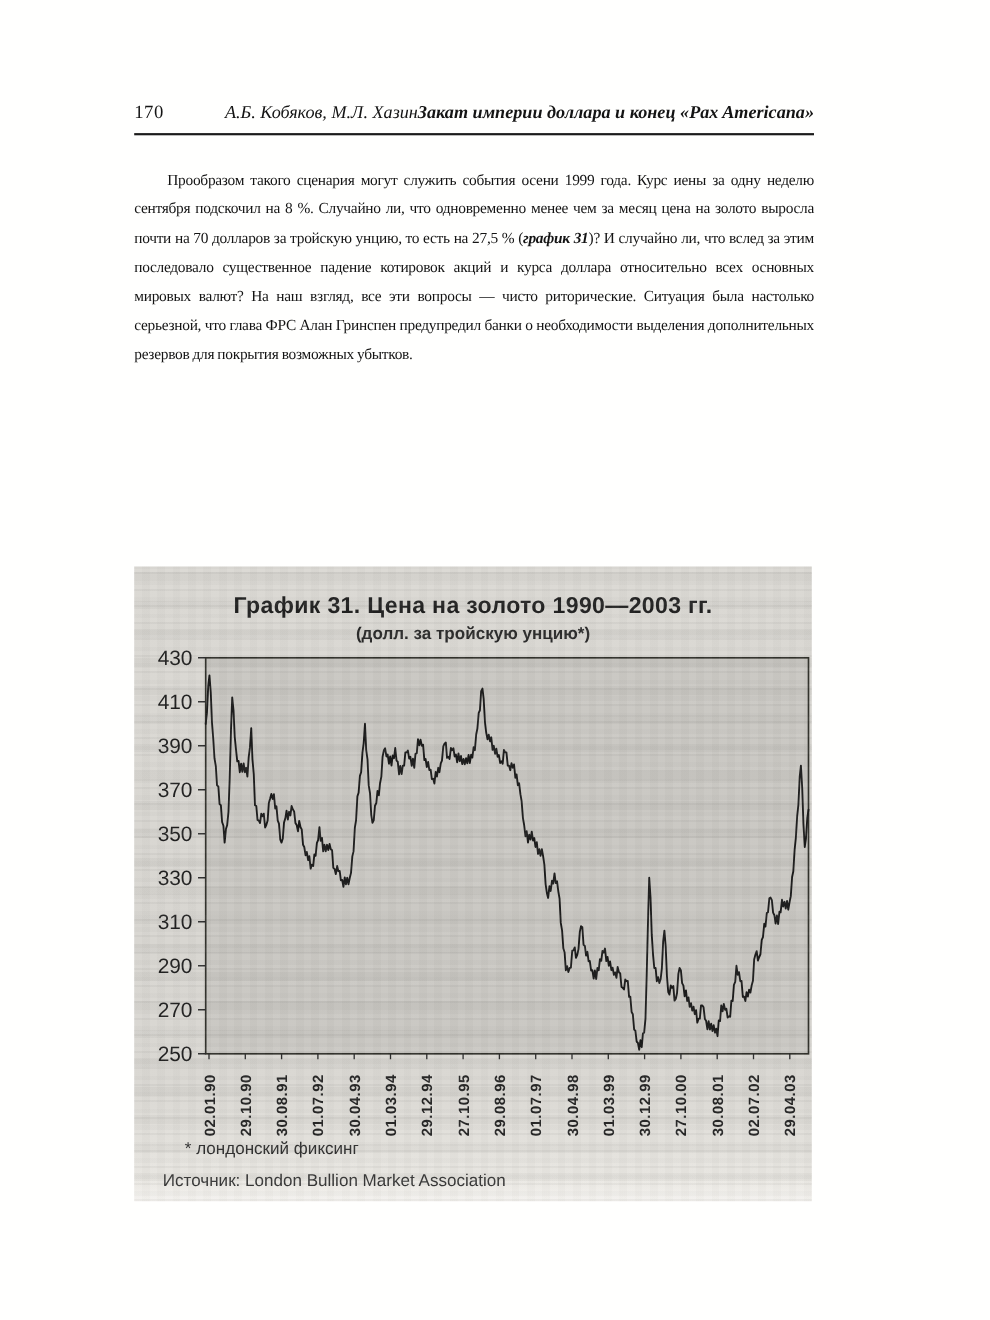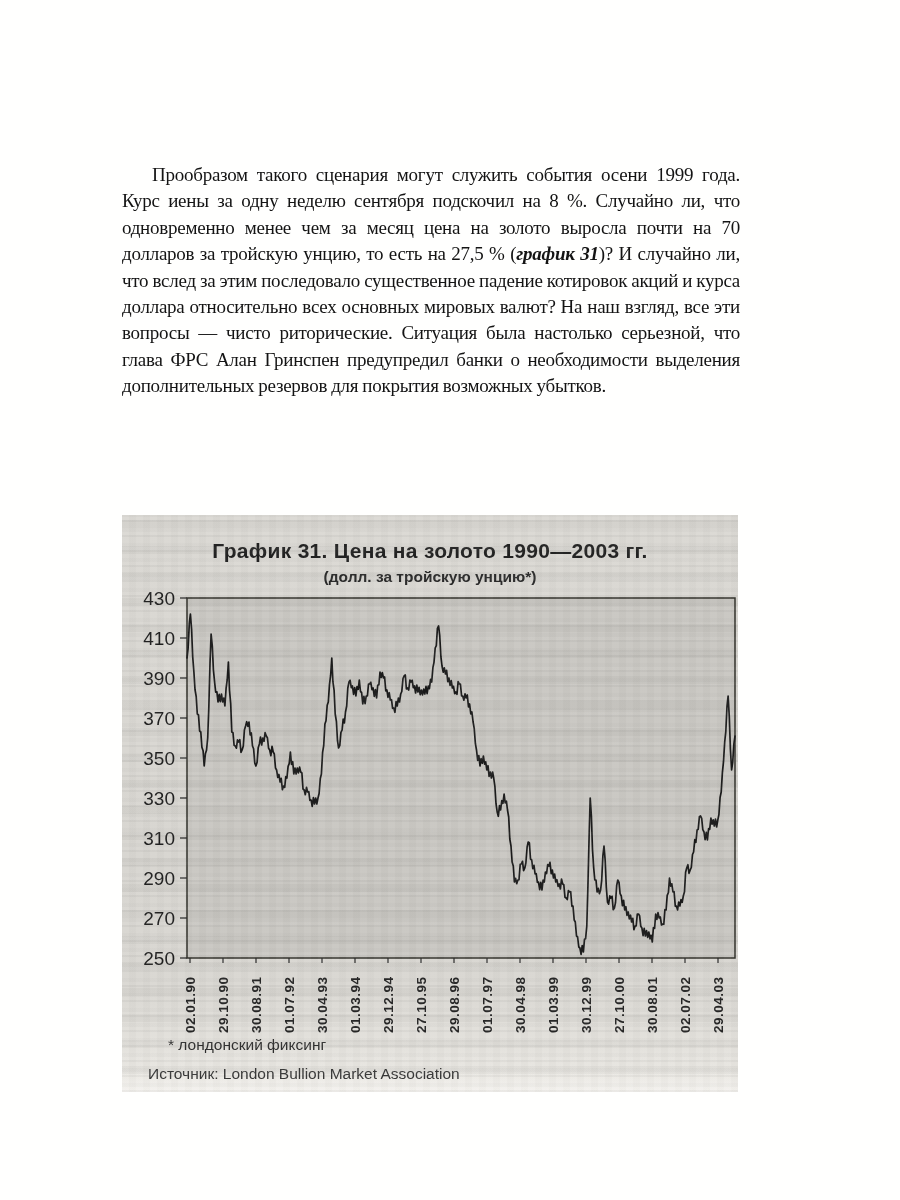--- a/index.html
+++ b/index.html
@@ -16,22 +16,22 @@
     display:flex; align-items:baseline;
     border-bottom:2px solid #1b1b1b; padding-bottom:9px;
     font-size:17px;
   }
   .page-num { width:84px; letter-spacing:.5px; }
   .authors  { font-style:italic; font-size:16.5px; white-space:nowrap; }
   .book-title { margin-left:auto; font-style:italic; font-weight:bold; font-size:16.5px; white-space:nowrap; }
 
   
   .body-text {
-    position:absolute; left:122px; top:162px; width:618px;
-    font-size:19px; line-height:26.4px; text-align:justify;
+    position:absolute; left:122px; top:152px; width:618px;
+    font-size:14px; line-height:26.4px; text-align:justify;
     letter-spacing:-0.25px; word-spacing:-0.5px;
   }
   .body-text p { margin:0; text-indent:30px; }
   .bi { font-weight:bold; font-style:italic; }
 
   
   .chart-panel {
     position:absolute; left:122px; top:515px; width:616px; height:577px;
     background:linear-gradient(180deg,#dad8d3 0%, #d7d5d0 60%, #d9d7d2 82%, #e7e5e0 96%, #f4f2ee 100%);
   }
@@ -62,20 +62,25 @@
   .chart-source {
     position:absolute; left:26px; top:550px; z-index:2;
     font-family:"Liberation Sans", sans-serif; font-size:15.5px; color:#333333;
   }
 </style>
 </head>
 <body>
 
 <div class="page">
 
+  <div class="header">
+    <span class="page-num">170</span>
+    <span class="authors">А.Б. Кобяков, М.Л. Хазин</span>
+    <span class="book-title">Закат империи доллара и конец «Pax Americana»</span>
+  </div>
 
   <div class="body-text">
       <p><span>Прообразом такого сценария могут служить события осени 1999 года. Курс иены за одну неделю сентября подскочил на 8 %. Случайно ли, что одновременно менее чем за месяц цена на золото выросла почти на 70 долларов за тройскую унцию, то есть на 27,5 % (</span><span class="bi">график 31</span><span>)? И случайно ли, что вслед за этим последовало существенное падение котировок акций и курса доллара относительно всех основных мировых валют? На наш взгляд, все эти вопросы — чисто риторические. Ситуация была настолько серьезной, что глава ФРС Алан Гринспен предупредил банки о необходимости выделения дополнительных резервов для покрытия возможных убытков.</span></p>
     </div>
 
   <div class="chart-panel">
     <div class="chart-title">График 31. Цена на золото 1990—2003 гг.</div>
     <div class="chart-subtitle">(долл. за тройскую унцию*)</div>
     <svg class="chart-svg" width="616" height="577" viewBox="0 0 616 577">
         <rect x="65" y="83" width="548" height="360" fill="#c9c7c2" stroke="#30302a" stroke-width="1.5"></rect>

